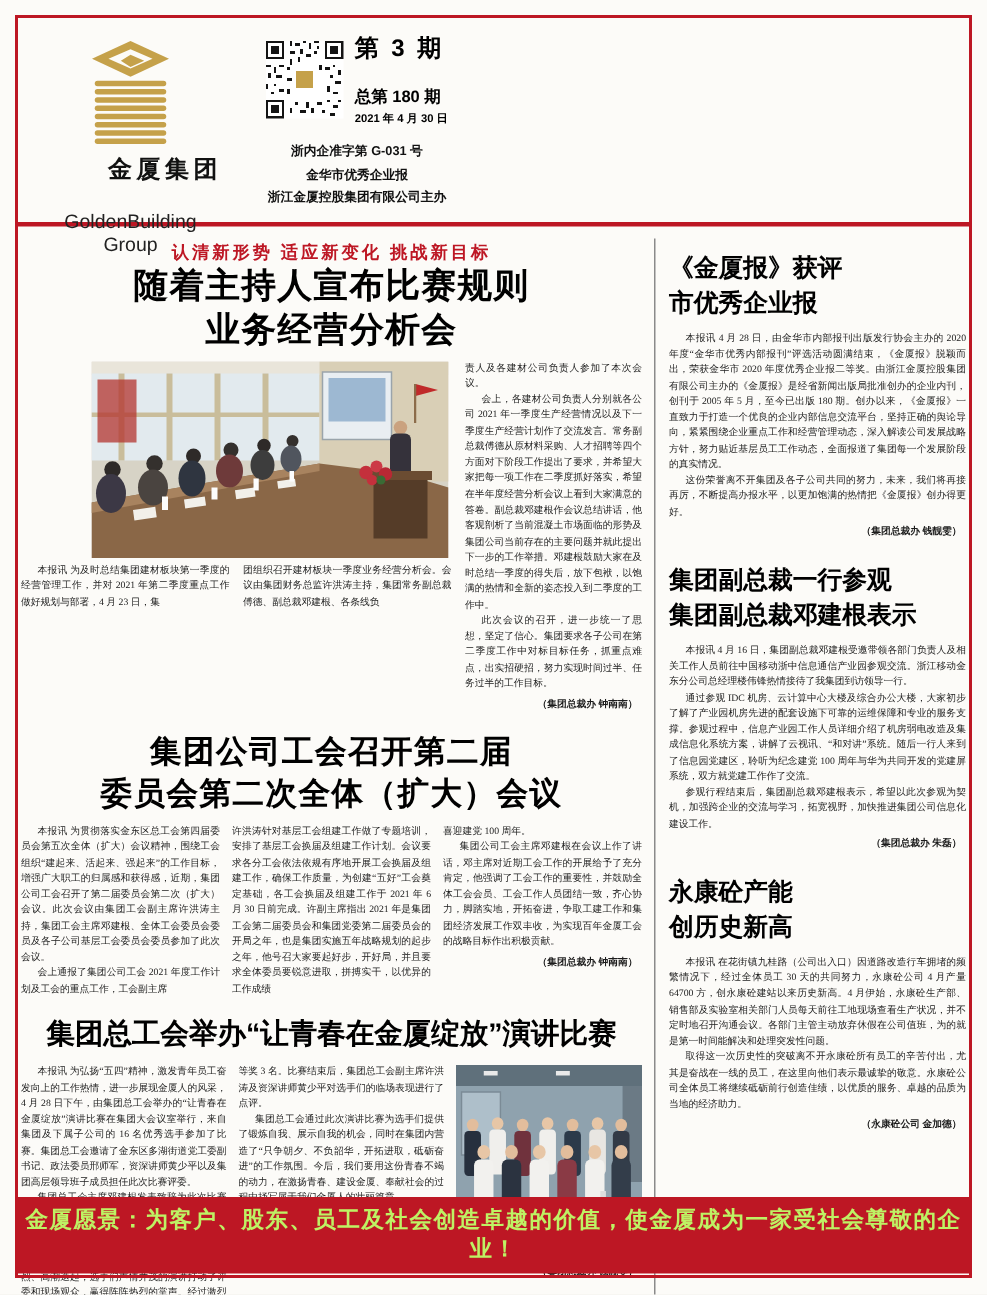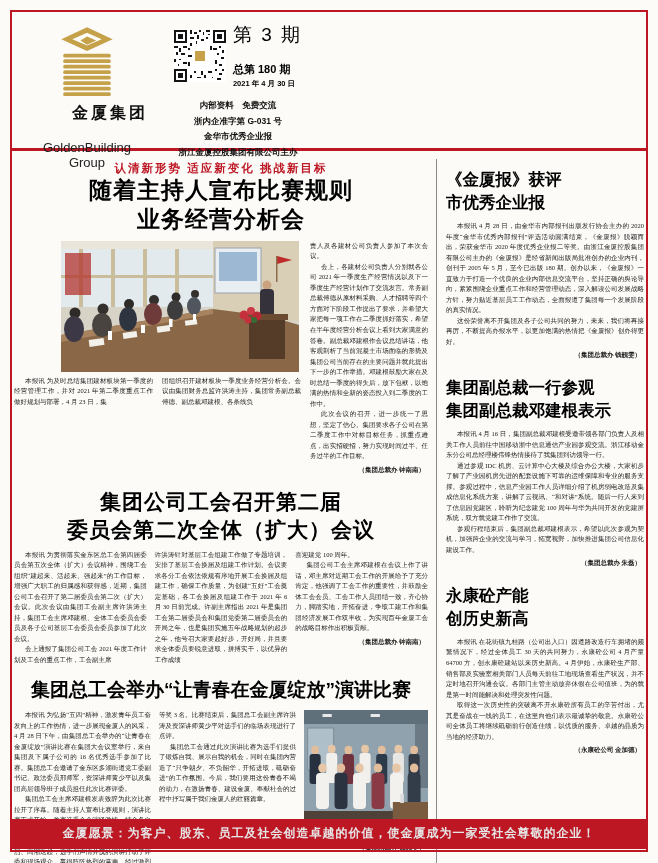--- a/index.html
+++ b/index.html
@@ -12,21 +12,21 @@
   .brand { width:122px; text-align:center; margin-top:6px; }
   .brand svg { display:block; margin:0 auto; }
   .logo-cn { font-family:"Liberation Sans",sans-serif; font-weight:900; font-size:16px; letter-spacing:3px; color:#111; margin-top:3px;text-align:right; }
   .logo-en { font-family:"Liberation Sans",sans-serif; font-size:13px; color:#222; margin-top:16px; }
   .paper-title { flex:1; text-align:center; font-family:"DejaVu Serif",serif; font-style:italic; font-weight:900;
                  font-size:82px; line-height:1.15; color:#bd1724; letter-spacing:6px; margin-top:2px;
                  text-shadow:1px 1px 0 #d8565e33; white-space:nowrap; }
   .issue-box { width:180px; margin-top:2px; }
   .issue-top { display:flex; align-items:center; justify-content:center; gap:7px; }
   .issue-meta { text-align:left; font-family:"Liberation Sans",sans-serif; }
-  .issue-no { font-size:19px; font-weight:400; color:#000; letter-spacing:2px; }
+  .issue-no { font-size:16px; font-weight:700; color:#000; letter-spacing:2px; }
   .issue-total { font-size:11px; font-weight:bold; margin-top:14px; }
   .issue-date { font-size:7.5px; font-weight:bold; margin-top:2px; }
   .info-lines { margin-top:9px; text-align:center; font-size:8.5px; font-weight:bold; line-height:1.85; color:#111;
                 font-family:"Liberation Sans",sans-serif; }
   .rule { height:3px; background:#bd1724; margin:2px 12px 0; }
 
   
   .content { display:flex; margin:8px 14px 0; }
   .left-sec { width:422px; flex:0 0 auto; padding-right:8px; }
   .aside { flex:1; border-left:1px solid #8a8a8a; padding-left:9px; }
@@ -65,22 +65,22 @@
   .a3-photo-wrap { flex:1; }
   .photo2 { display:block; width:100%; height:119px; }
   .caption { font-size:5.9px; font-weight:bold; color:#1c1c1c; margin-top:3px; }
 
   
   .aside article { margin-top:15px; }
   .aside article:first-child { margin-top:9px; }
   .aside .bt { margin-top:7px; }
 
   
-  .banner { position:absolute; left:11px; right:11px; bottom:14px; background:#bd1724; color:#e5e5e5;
-            font-family:"Liberation Sans",sans-serif; font-weight:bold; font-size:12px; letter-spacing:1px;
+  .banner { position:absolute; left:11px; right:11px; bottom:14px; background:#bd1724; color:#bef264;
+            font-family:"Liberation Sans",sans-serif; font-weight:bold; font-size:15px; letter-spacing:1px;
             text-align:center; padding:6px 0 7px; }
 </style>
 </head>
 <body>
 
 <div class="page">
   <div class="frame"></div>
 
   <header class="masthead">
     <div class="brand">
@@ -167,21 +167,20 @@
           <rect x="10" y="10" width="9" height="9" fill="#fff"></rect>
           <rect x="11.5" y="11.5" width="6" height="6" fill="#c5a14a"></rect>
         </svg>
         <div class="issue-meta">
           <div class="issue-no">第 3 期</div>
           <div class="issue-total">总第 180 期</div>
           <div class="issue-date">2021 年 4 月 30 日</div>
         </div>
       </div>
       <div class="info-lines">
-        <div>内部资料　免费交流</div>
         <div>浙内企准字第 G-031 号</div>
         <div>金华市优秀企业报</div>
         <div>浙江金厦控股集团有限公司主办</div>
       </div>
     </div>
   </header>
 
   <div class="rule"></div>
 
   <main class="content">

